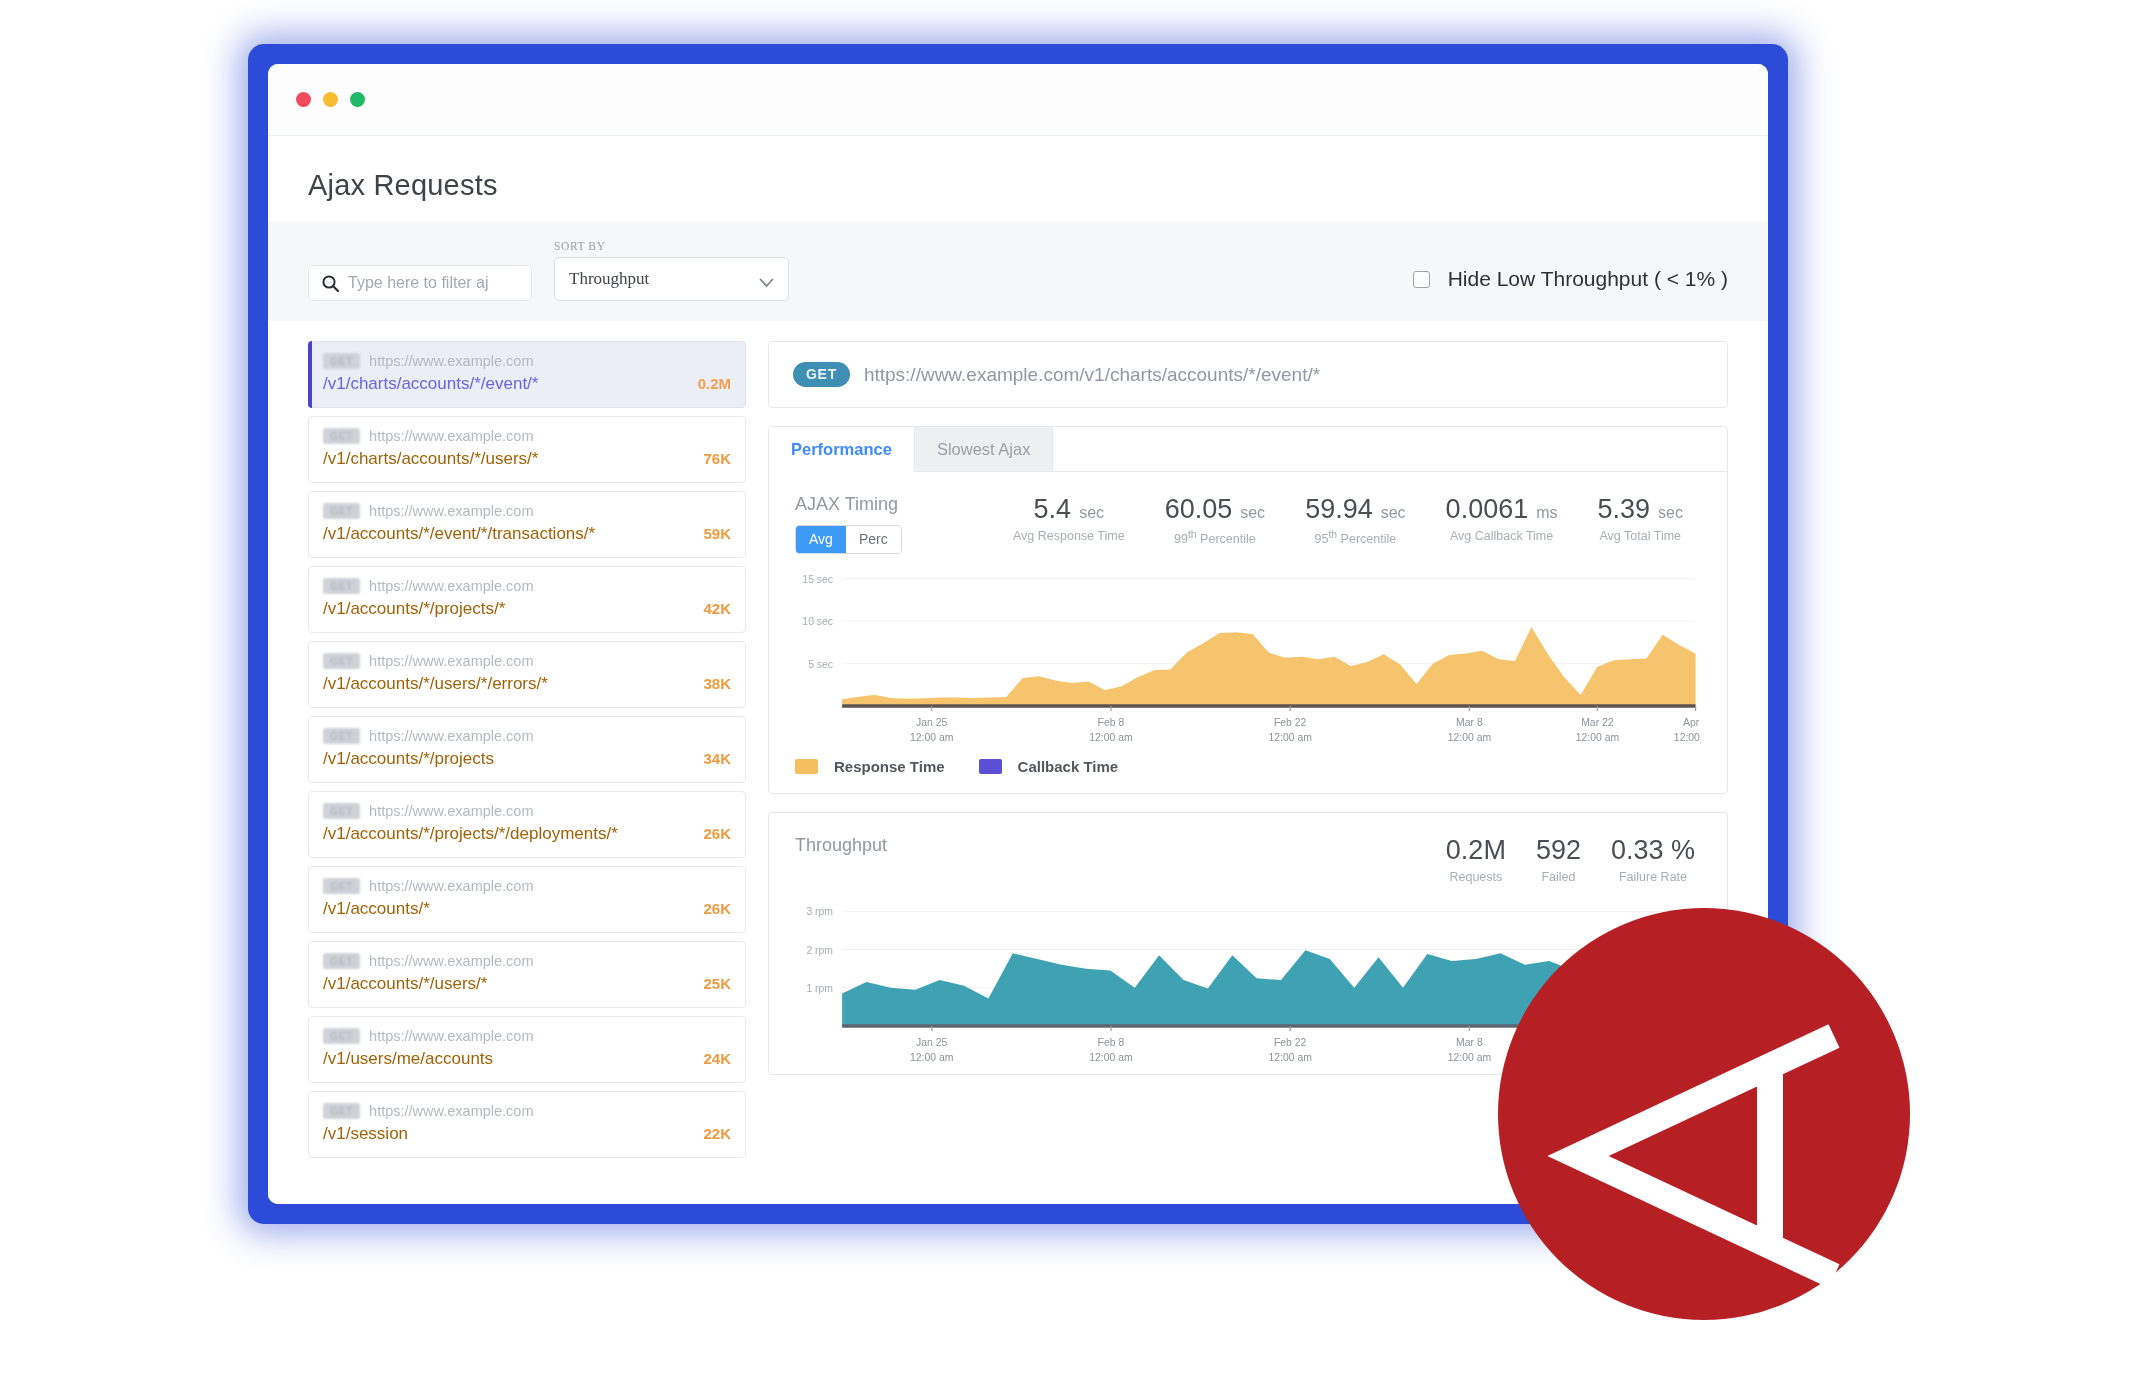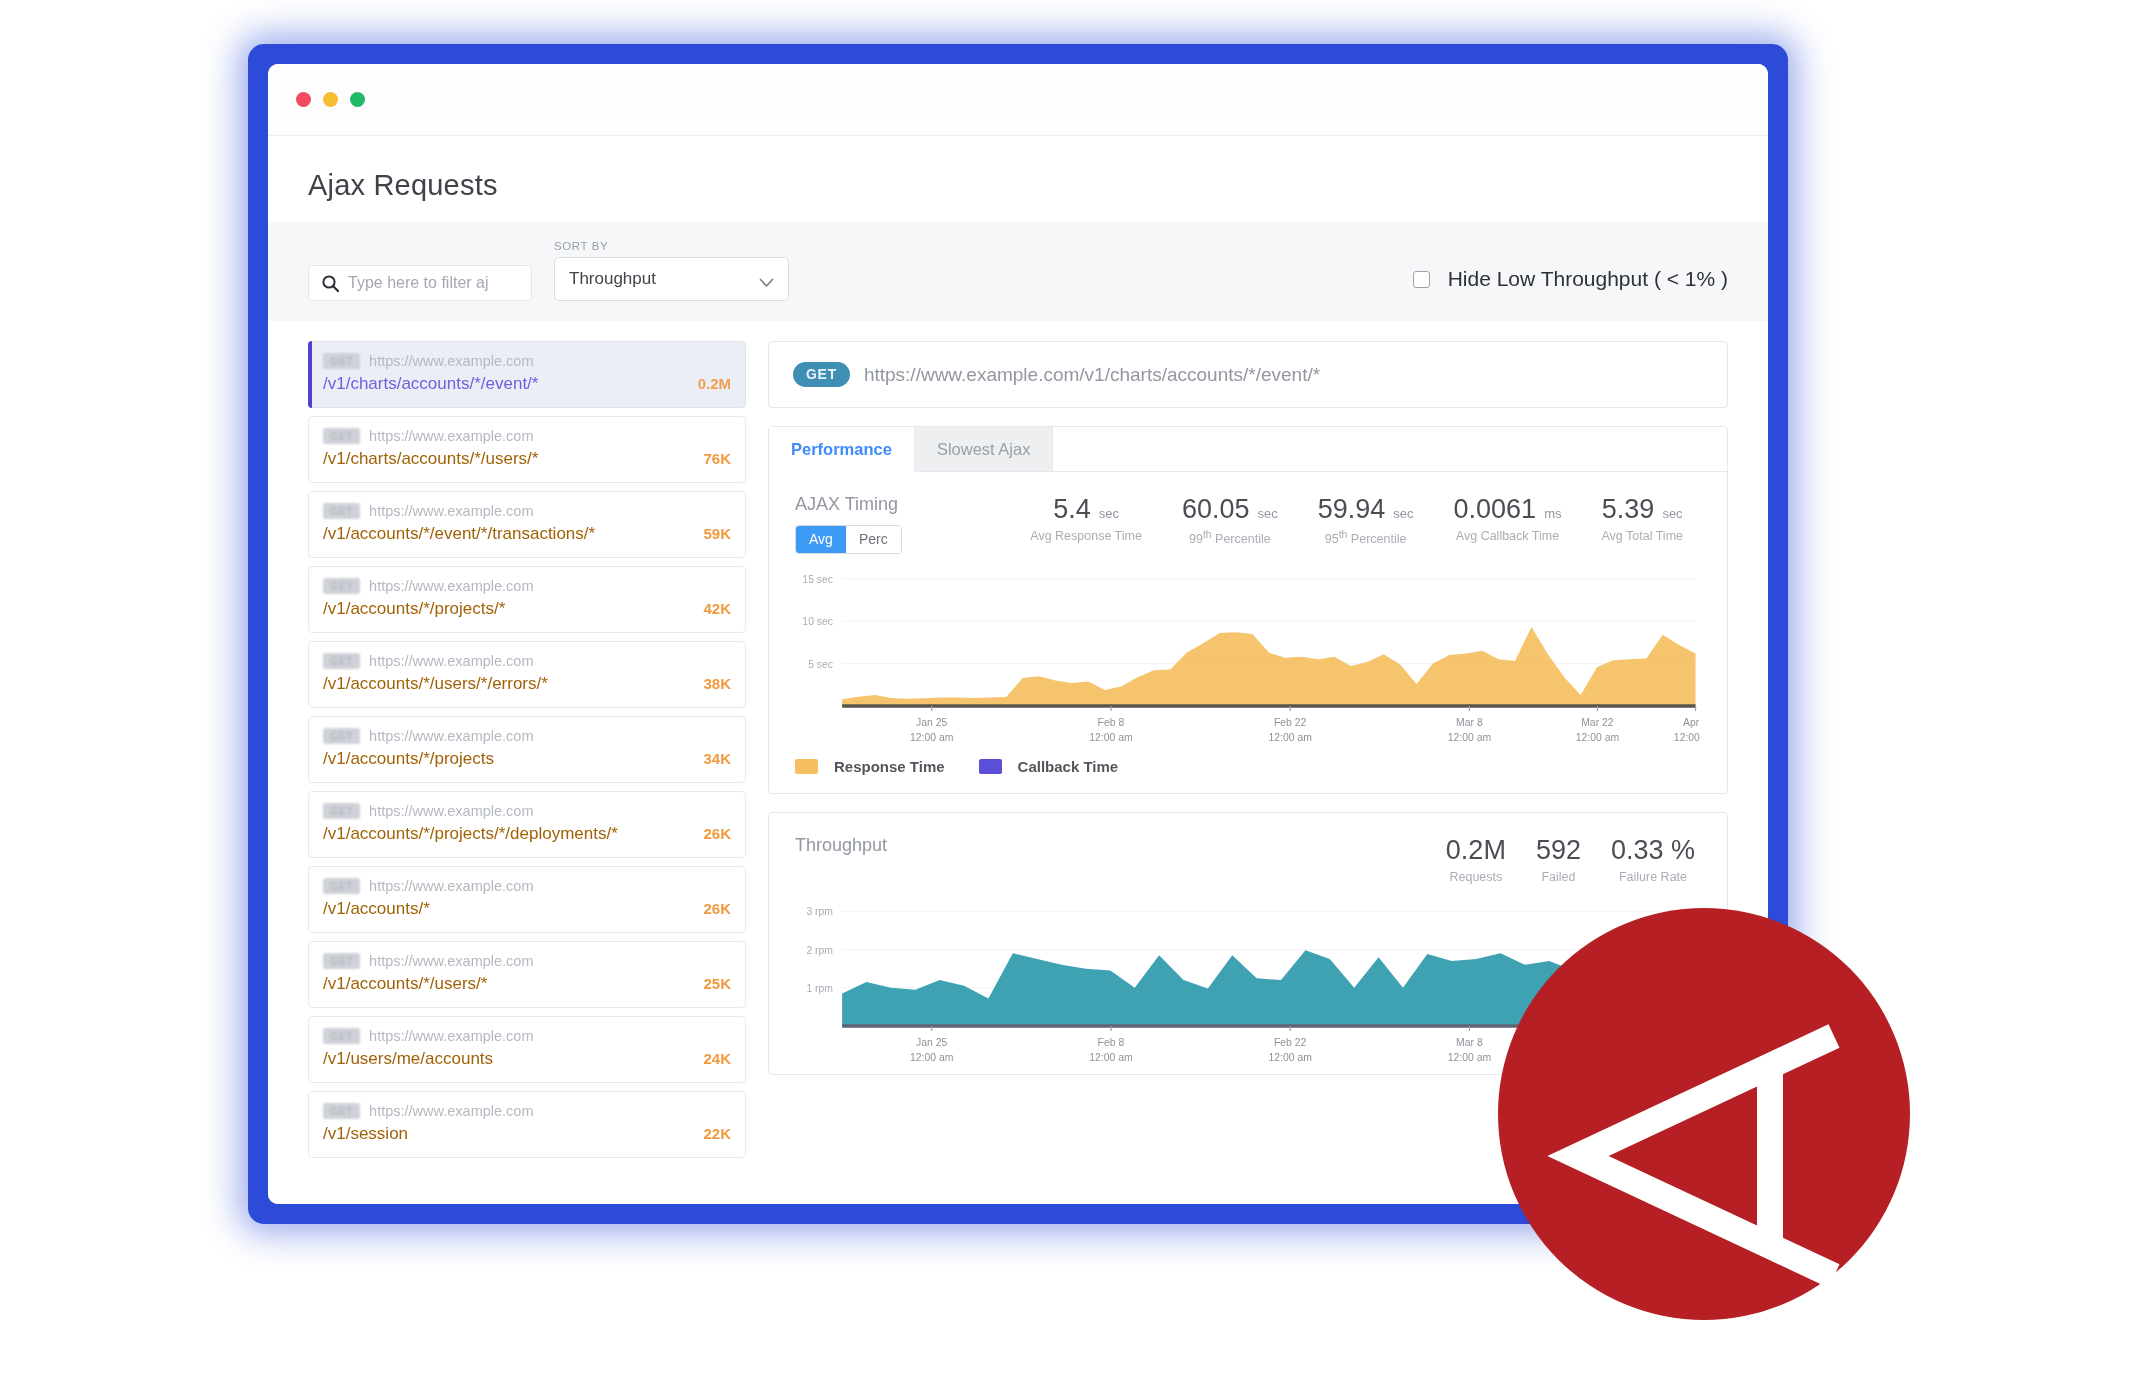--- a/index.html
+++ b/index.html
@@ -83,21 +83,21 @@
     background: #fff; border: 1px solid #e3e6eb; border-radius: 5px;
     display: flex; align-items: center; padding: 0 12px;
   }
   .search-icon { flex: 0 0 auto; margin-right: 8px; line-height: 0; }
   .search-input {
     border: 0; outline: 0; font-size: 16px; color: #6f727a;
     font-family: "Liberation Sans", sans-serif;
     width: 100%; background: transparent;
   }
   .search-input::placeholder { color: #a4a8b0; }
-  .sort-block { display: flex; flex-direction: column; }
+  .sort-block { display: flex; flex-direction: column; font-family: Liberation Serif, serif; }
   .sort-label {
     font-size: 11.5px; letter-spacing: .6px; color: #9ba0a9;
     text-transform: uppercase; margin-bottom: 5px;
   }
   .select-wrap {
     position: relative; width: 235px; height: 44px;
     background: #fff; border: 1px solid #d9dde3; border-radius: 5px;
     display: flex; align-items: center; padding: 0 14px;
   }
   .select-value { font-size: 17px; color: #41444b; }
@@ -167,21 +167,21 @@
   .ch-left { flex: 0 0 auto; }
   .ch-title { font-size: 18px; color: #9297a0; margin-bottom: 10px; }
   .toggle { display: inline-flex; border: 1px solid #d7dbe1; border-radius: 4px; overflow: hidden; }
   .tg {
     font-size: 14px; padding: 5px 13px 6px 13px; color: #6d7178; background: #fff; cursor: pointer;
   }
   .tg.on { background: #3d9bf5; color: #fff; }
   .metrics { flex: 1 1 auto; display: flex; justify-content: flex-end; gap: 40px; padding-right: 18px; }
   .metric { text-align: center; }
   .m-val { font-size: 27px; color: #4a4d54; font-weight: 400; white-space: nowrap; }
-  .m-val .u { font-size: 13px; color: #9297a0; margin-left: 8px; }
+  .m-val .u { font-size: 16px; color: #9297a0; margin-left: 8px; }
   .m-lab { font-size: 12.5px; color: #a9adb5; margin-top: 4px; white-space: nowrap; }
 
   .chart-wrap { padding: 6px 26px 0 26px; position: relative; }
   .legend { display: flex; gap: 34px; align-items: center; padding: 4px 26px 18px 26px; }
   .lg { display: flex; align-items: center; gap: 16px; font-size: 15px; color: #53565d; font-weight: 700; }
   .swatch { width: 23px; height: 15px; border-radius: 2px; }
 
   .tp-head { display: flex; align-items: flex-start; padding: 22px 26px 0 26px; }
   .tp-title { font-size: 18px; color: #9297a0; }
   .tp-metrics { flex: 1 1 auto; display: flex; justify-content: flex-end; gap: 30px; padding-right: 6px; }

